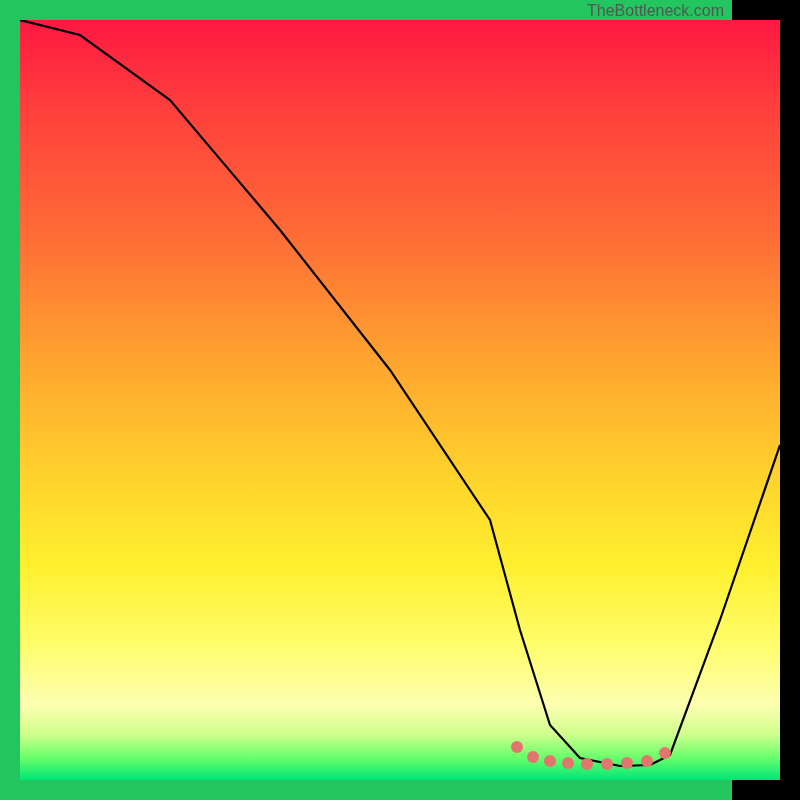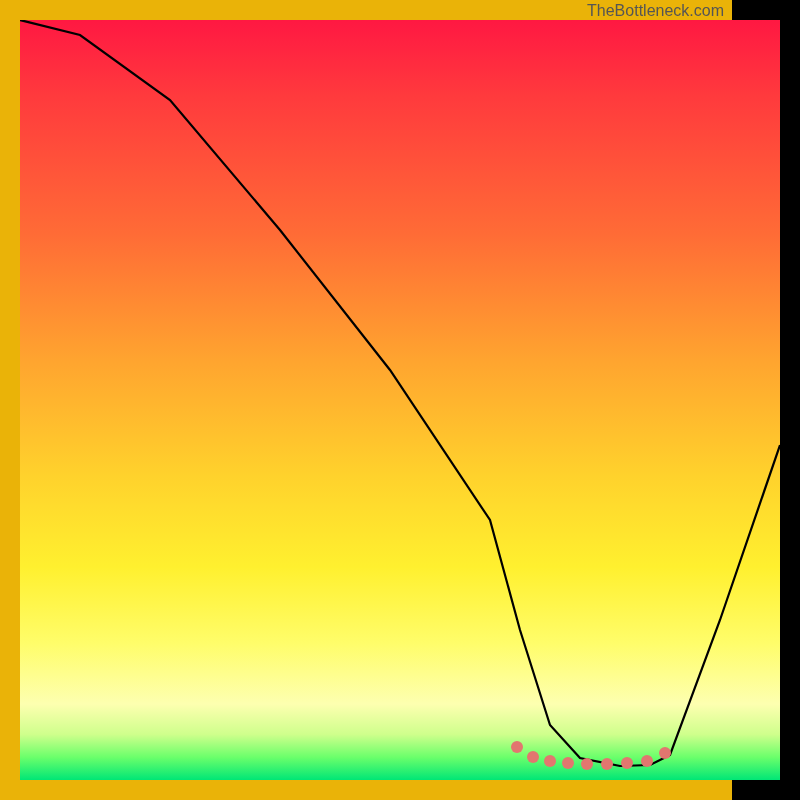--- a/index.html
+++ b/index.html
@@ -7,21 +7,21 @@
     padding: 0;
     width: 800px;
     height: 800px;
     background: #000;
     overflow: hidden;
   }
   .stage {
     position: relative;
     width: 732px;
     height: 800px;
-    background: #eab308;
+    background: #22c55e;
   }
   .plot-bg {
     position: absolute;
     left: 20px;
     top: 20px;
     width: 760px;
     height: 760px;
     
     background: linear-gradient(
       to bottom,

